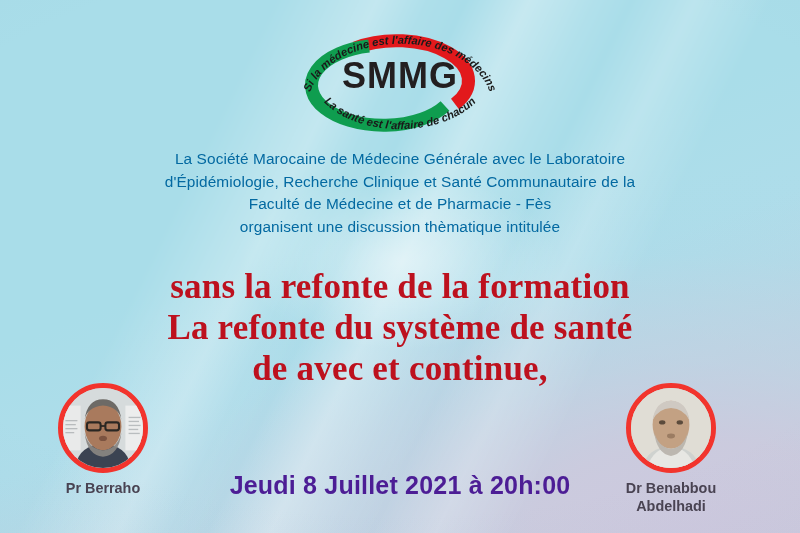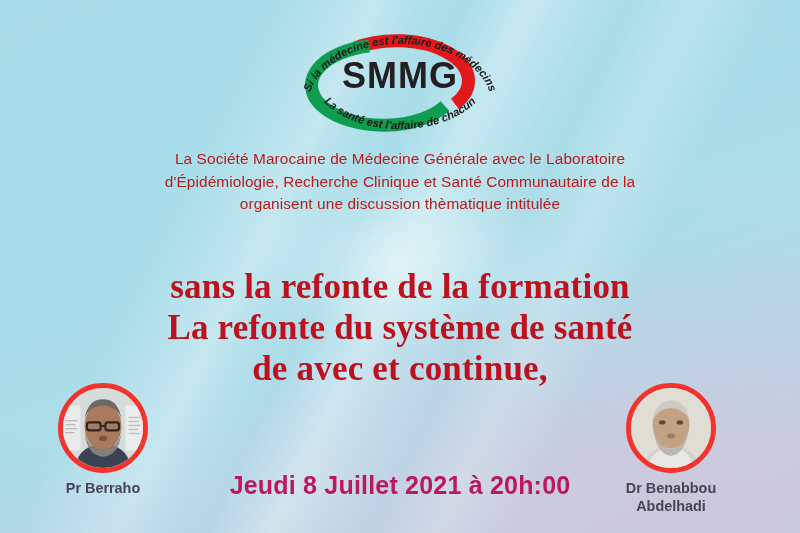--- a/index.html
+++ b/index.html
@@ -49,40 +49,40 @@
   
   #logo{
     position:absolute;left:50%;top:16px;transform:translateX(-50%);
     width:210px;height:124px;
   }
   #logo svg{display:block;width:210px;height:124px;}
 
   
   #intro{
     position:absolute;left:0;right:0;top:148px;
-    text-align:center;color:#b91c1c;
+    text-align:center;color:#0369a1;
     font-size:15.4px;line-height:22.5px;font-weight:400;
     letter-spacing:.1px;
   }
   #intro .ln{display:block;white-space:nowrap;}
 
   
   #title{
     position:absolute;left:0;right:0;top:266px;
     text-align:center;color:#bd111e;
     font-family:"Liberation Serif", serif;
     font-weight:700;font-size:35px;line-height:41px;
     letter-spacing:.2px;
   }
   #title .ln{display:block;white-space:nowrap;}
 
   
   #date{
     position:absolute;left:0;right:0;top:471px;
-    text-align:center;color:#be185d;
+    text-align:center;color:#4c1d95;
     font-size:25px;font-weight:700;letter-spacing:.2px;
     white-space:nowrap;
   }
 
   
   .speaker{position:absolute;width:190px;text-align:center;}
   .speaker.left{left:8px;top:383px;}
   .speaker.right{left:576px;top:383px;}
   .avatar{
     width:90px;height:90px;border-radius:50%;
@@ -126,20 +126,21 @@
 
       <text font-family="Liberation Sans, sans-serif" font-size="11.2" font-weight="700" fill="#1a1a1a" font-style="italic">
         <textPath href="#arcBot" startOffset="50%" text-anchor="middle">La santé est l'affaire de chacun</textPath>
       </text>
     </svg>
   </div>
 
   <div id="intro">
     <span class="ln">La Société Marocaine de Médecine Générale avec le Laboratoire</span>
     <span class="ln">d'Épidémiologie, Recherche Clinique et Santé Communautaire de la</span>
+    <span class="ln">Faculté de Médecine et de Pharmacie - Fès</span>
     <span class="ln">organisent une discussion thèmatique intitulée</span>
   </div>
 
   <div id="title">
     <span class="ln">sans la refonte de la formation</span>
     <span class="ln">La refonte du système de santé</span>
     <span class="ln">de avec et continue,</span>
   </div>
 
   <div id="date">Jeudi 8 Juillet 2021 à 20h:00</div>

